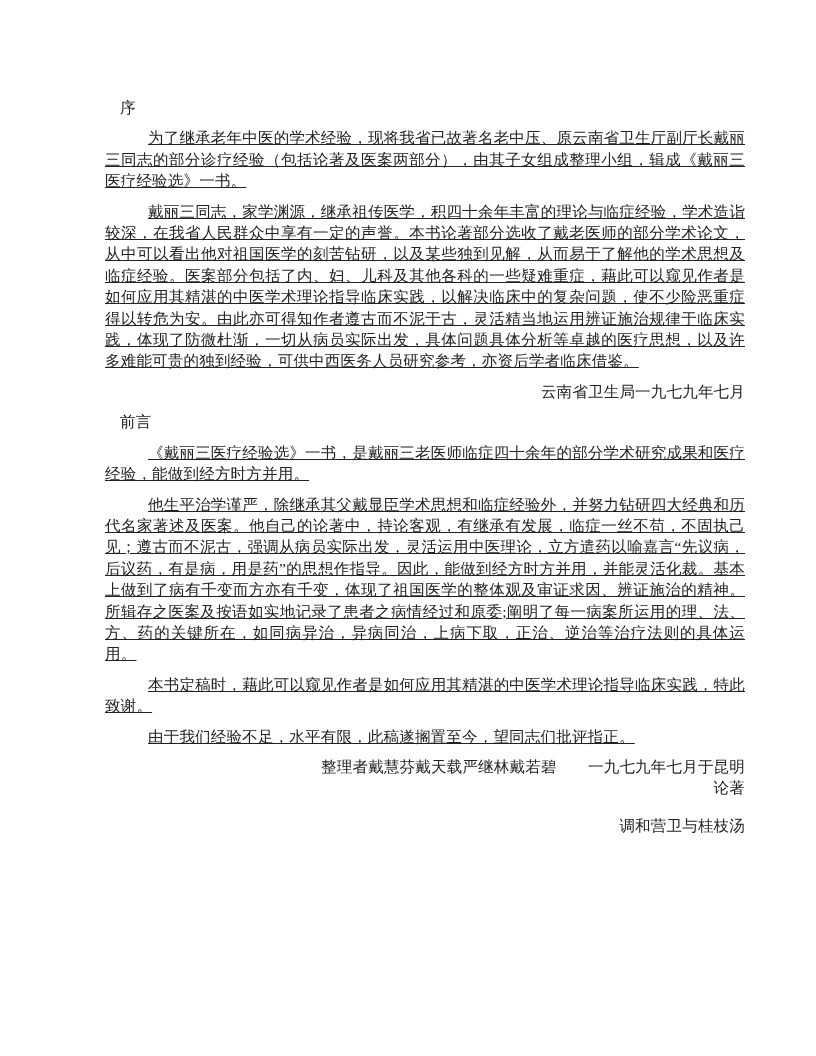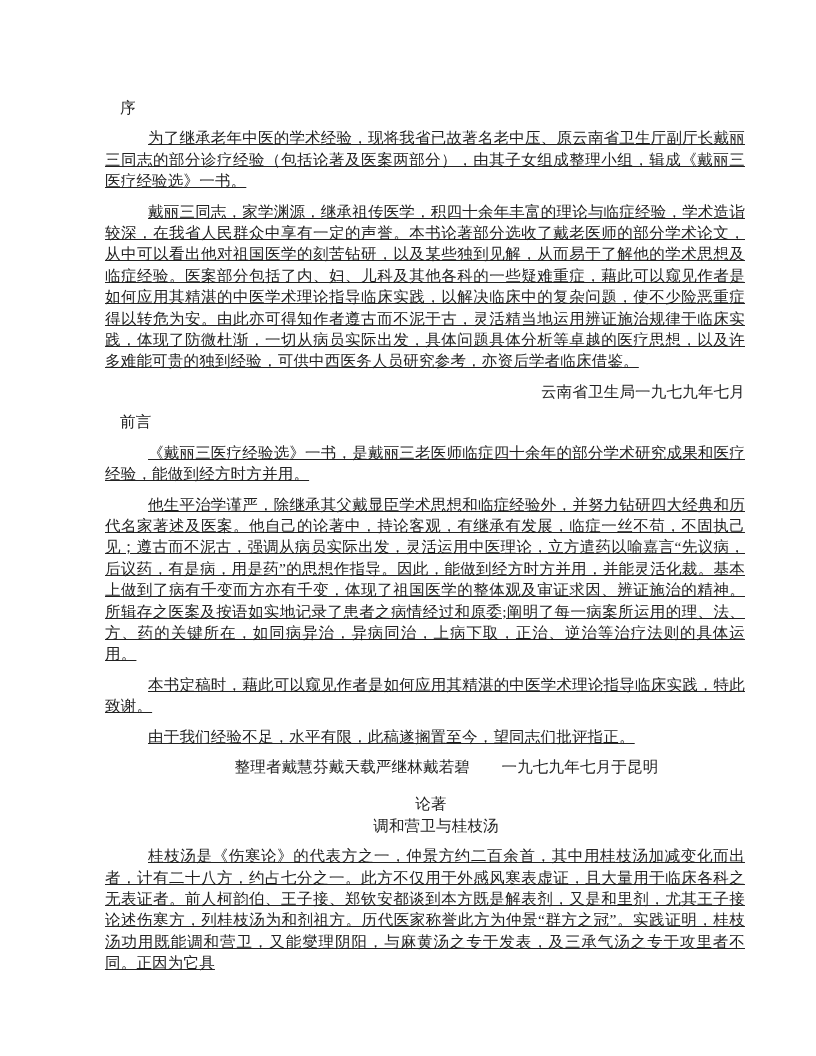--- a/index.html
+++ b/index.html
@@ -32,31 +32,31 @@
   .paragraph {
     text-indent: 43px;
     text-decoration: underline;
   }
   .signature {
     text-indent: 43px;
     text-align: right;
   }
   .editors {
     text-indent: 43px;
-    text-align: center;
-    margin-bottom: 16px;
+    text-align: right;
+    margin-bottom: 0;
   }
   .section-label {
     padding-left: 12px;
-    text-align: center;
-    margin-bottom: 0;
+    text-align: right;
+    margin-bottom: 16px;
   }
   .article-title {
     padding-left: 22px;
-    text-align: center;
+    text-align: right;
   }
 </style>
 </head>
 <body>
 
 <div class="page">
 
   <div class="block heading">序</div>
 
   <div class="block paragraph">为了继承老年中医的学术经验，现将我省已故著名老中压、原云南省卫生厅副厅长戴丽三同志的部分诊疗经验（包括论著及医案两部分），由其子女组成整理小组，辑成《戴丽三医疗经验选》一书。</div>
@@ -75,15 +75,14 @@
   <div class="block paragraph">本书定稿时，藉此可以窥见作者是如何应用其精湛的中医学术理论指导临床实践，特此致谢。</div>
 
   <div class="block paragraph">由于我们经验不足，水平有限，此稿遂搁置至今，望同志们批评指正。</div>
 
   <div class="block editors">整理者戴慧芬戴天载严继林戴若碧　　一九七九年七月于昆明</div>
 
   <div class="block section-label">论著</div>
 
   <div class="block article-title">调和营卫与桂枝汤</div>
 
-  <div class="block paragraph">桂枝汤是《伤寒论》的代表方之一，仲景方约二百余首，其中用桂枝汤加减变化而出者，计有二十八方，约占七分之一。此方不仅用于外感风寒表虚证，且大量用于临床各科之无表证者。前人柯韵伯、王子接、郑钦安都谈到本方既是解表剂，又是和里剂，尤其王子接论述伤寒方，列桂枝汤为和剂祖方。历代医家称誉此方为仲景“群方之冠”。实践证明，桂枝汤功用既能调和营卫，又能燮理阴阳，与麻黄汤之专于发表，及三承气汤之专于攻里者不同。正因为它具</div>
 
 </div>
 
 </body></html>

